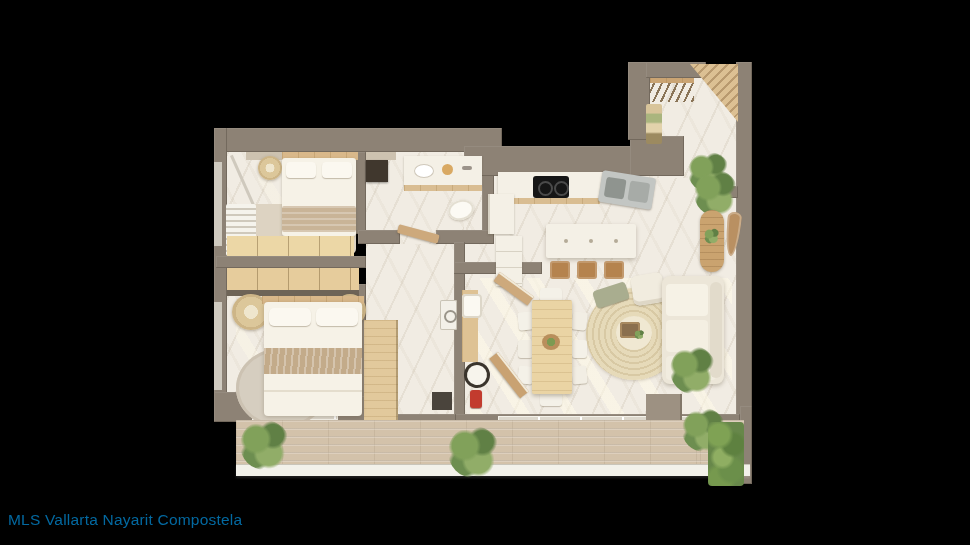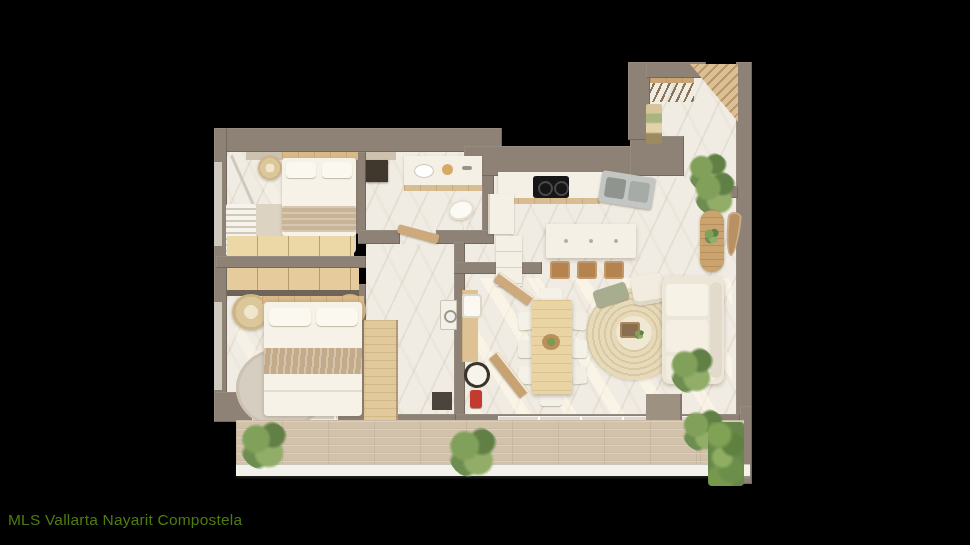--- a/index.html
+++ b/index.html
@@ -20,21 +20,21 @@
      radial-gradient(circle at 30% 72%, #6b8f4a 0 22%, transparent 30%),
      radial-gradient(circle at 50% 50%, #76994e 0 30%, transparent 44%);
      filter:saturate(.9);}
   .deck{background-color:#d3c2aa;background-image:
      repeating-linear-gradient(180deg, rgba(255,255,255,.22) 0 2px, transparent 2px 8px),
      repeating-linear-gradient(180deg, rgba(120,100,75,.28) 0 1px, transparent 1px 8px),
      repeating-linear-gradient(90deg, rgba(120,100,75,.12) 0 1px, transparent 1px 46px);}
   .glass{background:#ddd8cd;box-shadow:inset 0 0 0 1px #f4f2ea;}
   .rattan{background:radial-gradient(circle, #efe6cd 0 26%, #dcc79a 27% 58%, #cdb587 59% 78%, #c2a878 79% 100%);border-radius:50%;box-shadow:0 1px 3px rgba(90,75,50,.4);}
   .seam{background-image:repeating-linear-gradient(90deg, transparent 0 30px, rgba(120,95,55,.45) 30px 31px);}
-  .caption{color:#4d7c0f;font-size:15.5px;letter-spacing:.2px;}
+  .caption{color:#0369a1;font-size:15.5px;letter-spacing:.2px;}
 </style>
 </head>
 <body>
 
 <div class="a" style="left:0;top:0;width:970px;height:545px;">
 
   <div class="a marble" style="left:227px;top:152px;width:127px;height:106px;"></div>
   <div class="a marble" style="left:366px;top:152px;width:116px;height:92px;"></div>
   <div class="a marble" style="left:366px;top:244px;width:88px;height:172px;"></div>
   <div class="a marble" style="left:465px;top:274px;width:62px;height:140px;"></div>

